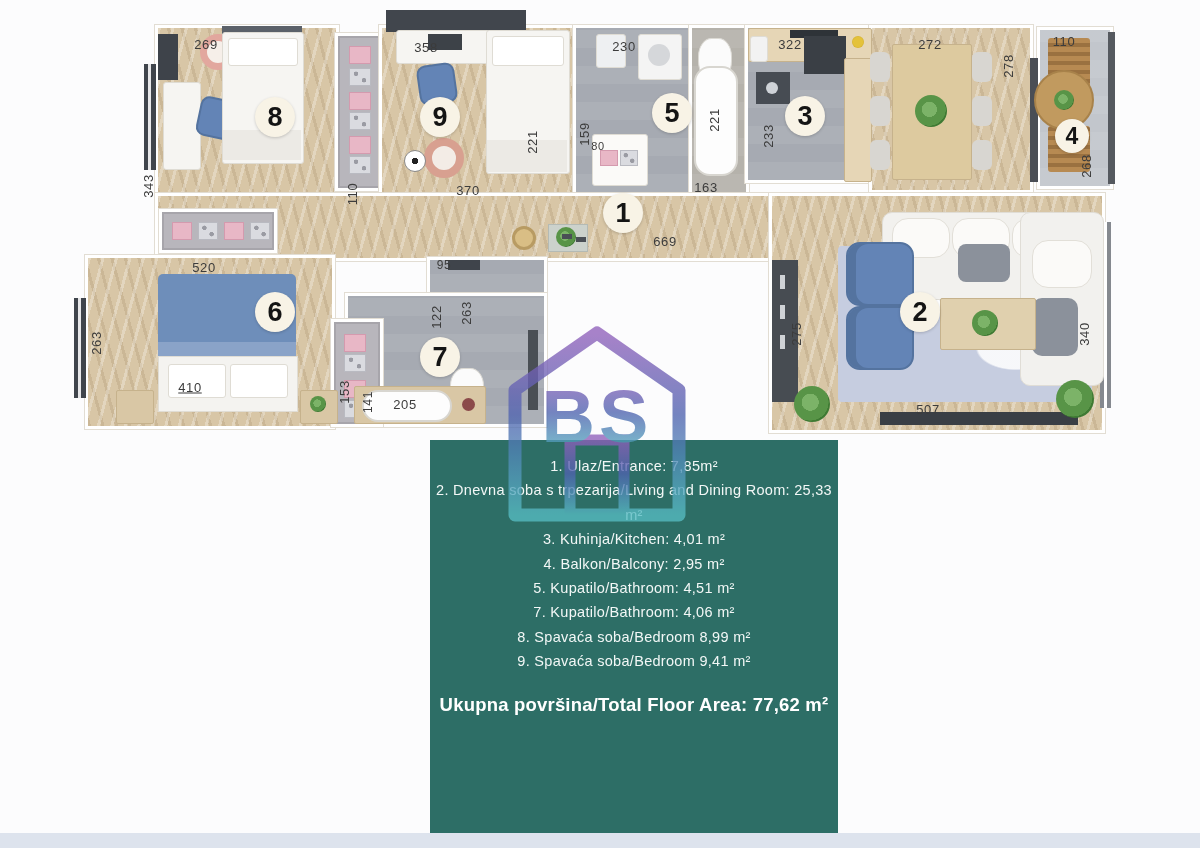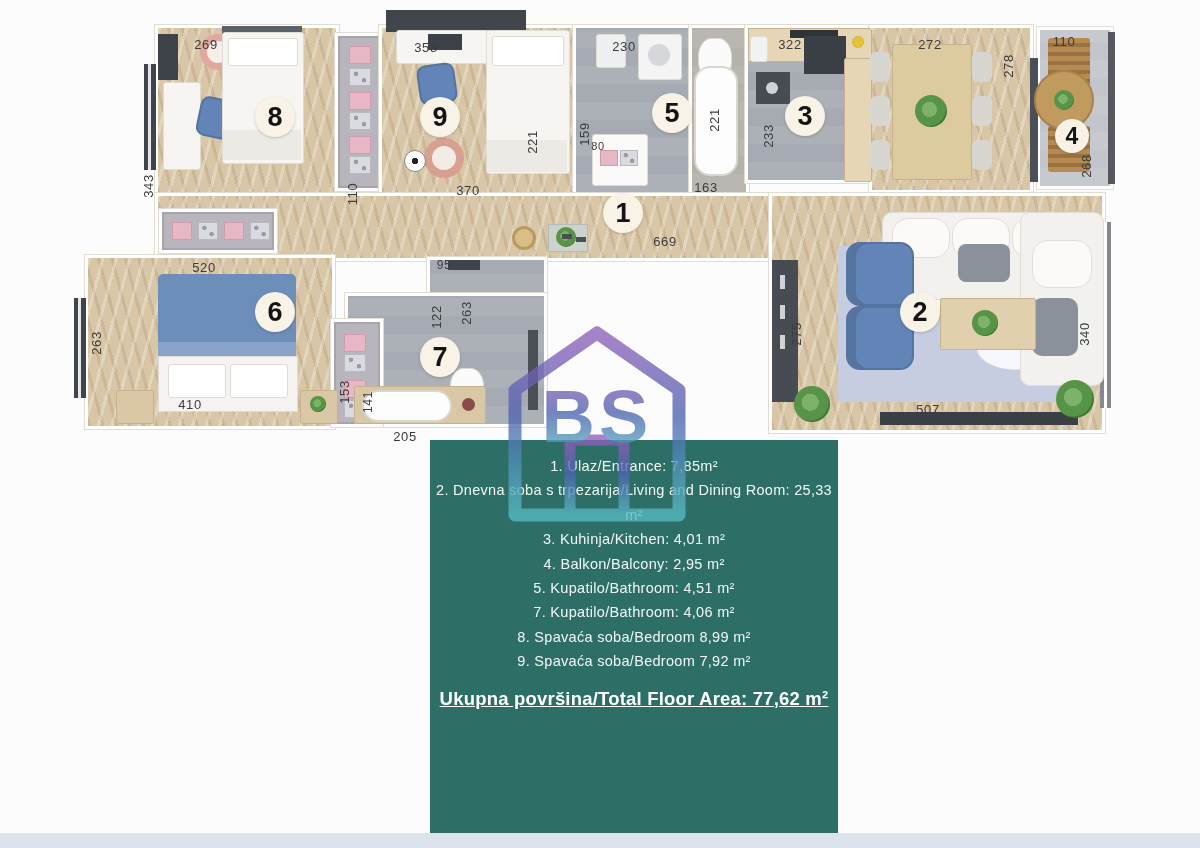--- a/index.html
+++ b/index.html
@@ -29,21 +29,21 @@
   .dim.v{transform:translate(-50%,-50%) rotate(-90deg);}
   .badge{position:absolute;width:40px;height:40px;transform:translate(-50%,-50%);border-radius:50%;
          background:var(--badge_bg,#f8f3e6);color:#141414;font-weight:bold;font-size:27px;
          display:flex;align-items:center;justify-content:center;box-shadow:0 1px 3px rgba(0,0,0,.18);}
   .badge.sm{width:34px;height:34px;font-size:23px;}
   
   #panel{position:absolute;left:430px;top:440px;width:408px;height:393px;z-index:2;
          background:var(--panel_bg,#2d6e66);color:#fff;text-align:center;}
   #legend{list-style:none;margin:14px 0 0 0;padding:0;font-size:14.5px;line-height:24.4px;
           letter-spacing:.3px;color:#f2f7f6;}
-  #total-label{margin-top:14px;font-size:18.5px;font-weight:bold;letter-spacing:.2px;text-decoration:underline;}
+  #total-label{margin-top:20px;font-size:18.5px;font-weight:bold;letter-spacing:.2px;}
   #total-value{margin-top:26px;font-size:66px;font-weight:800;letter-spacing:2px;}
   
   #logo{position:absolute;left:508px;top:326px;z-index:3;opacity:.78;}
   
   #footer-strip{position:absolute;left:0;top:833px;width:1200px;height:15px;
                 background:var(--footer_strip,#dde3ed);z-index:0;}
 </style>
 </head>
 <body>
 
@@ -201,26 +201,26 @@
     <span class="dim" style="left:706px;top:187px;">163</span>
     <span class="dim" style="left:790px;top:44px;">322</span>
     <span class="dim v" style="left:768px;top:136px;">233</span>
     <span class="dim" style="left:930px;top:44px;">272</span>
     <span class="dim v" style="left:1008px;top:66px;">278</span>
     <span class="dim" style="left:1064px;top:41px;">110</span>
     <span class="dim v" style="left:1086px;top:166px;">268</span>
     <span class="dim" style="left:665px;top:241px;">669</span>
     <span class="dim" style="left:204px;top:267px;">520</span>
     <span class="dim v" style="left:96px;top:343px;">263</span>
-    <span class="dim" style="left:190px;top:404px;">410</span>
+    <span class="dim" style="left:190px;top:387px;text-decoration:underline;">410</span>
     <span class="dim v" style="left:344px;top:392px;">153</span>
     <span class="dim" style="left:444px;top:265px;font-size:12px;">95</span>
     <span class="dim v" style="left:436px;top:317px;">122</span>
     <span class="dim v" style="left:466px;top:313px;">263</span>
-    <span class="dim" style="left:405px;top:404px;margin-top:32px;">205</span>
+    <span class="dim" style="left:405px;top:404px;">205</span>
     <span class="dim v" style="left:368px;top:402px;font-size:12px;">141</span>
     <span class="dim v" style="left:796px;top:334px;">275</span>
     <span class="dim v" style="left:1084px;top:334px;">340</span>
     <span class="dim" style="left:928px;top:409px;">507</span>
 
     <div class="badge" style="left:623px;top:213px;">1</div>
     <div class="badge" style="left:920px;top:312px;">2</div>
     <div class="badge" style="left:805px;top:116px;">3</div>
     <div class="badge sm" style="left:1072px;top:136px;">4</div>
     <div class="badge" style="left:672px;top:113px;">5</div>
@@ -232,21 +232,21 @@
 
   <div id="panel">
     <ul id="legend">
       <li>1. Ulaz/Entrance: 7,85m²</li>
       <li>2. Dnevna soba s trpezarija/Living and Dining Room: 25,33 m²</li>
       <li>3. Kuhinja/Kitchen: 4,01 m²</li>
       <li>4. Balkon/Balcony: 2,95 m²</li>
       <li>5. Kupatilo/Bathroom: 4,51 m²</li>
       <li>7. Kupatilo/Bathroom: 4,06 m²</li>
       <li>8. Spavaća soba/Bedroom 8,99 m²</li>
-      <li>9. Spavaća soba/Bedroom 7,92 m²</li>
+      <li>9. Spavaća soba/Bedroom 9,41 m²</li>
     </ul>
     <div id="total-label">Ukupna površina/Total Floor Area: 77,62 m²</div>
   </div>
 
   <svg id="logo" width="178" height="196" viewBox="0 0 178 196">
     <defs>
       <linearGradient id="lg" x1="0" y1="0" x2="0" y2="1">
         <stop offset="0" stop-color="#9061bb"></stop>
         <stop offset="0.45" stop-color="#4f63b0"></stop>
         <stop offset="1" stop-color="#57bdc3"></stop>

